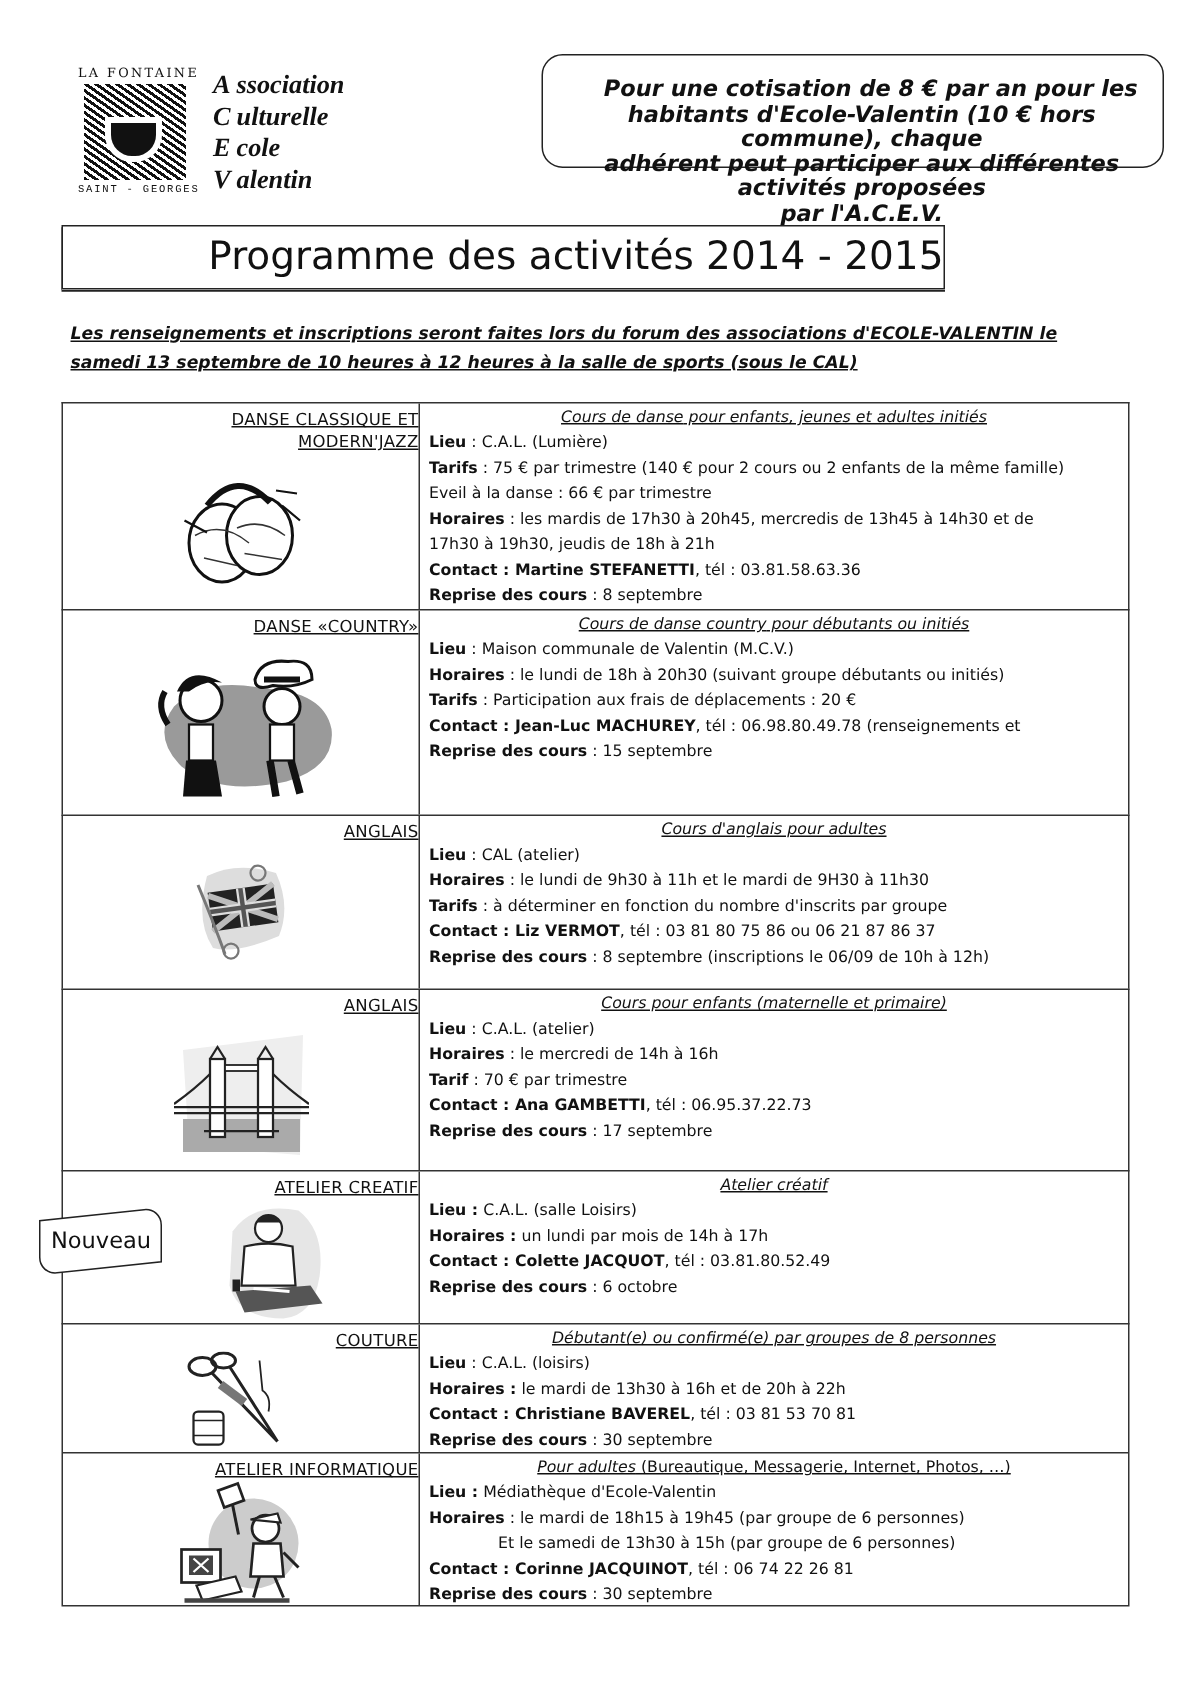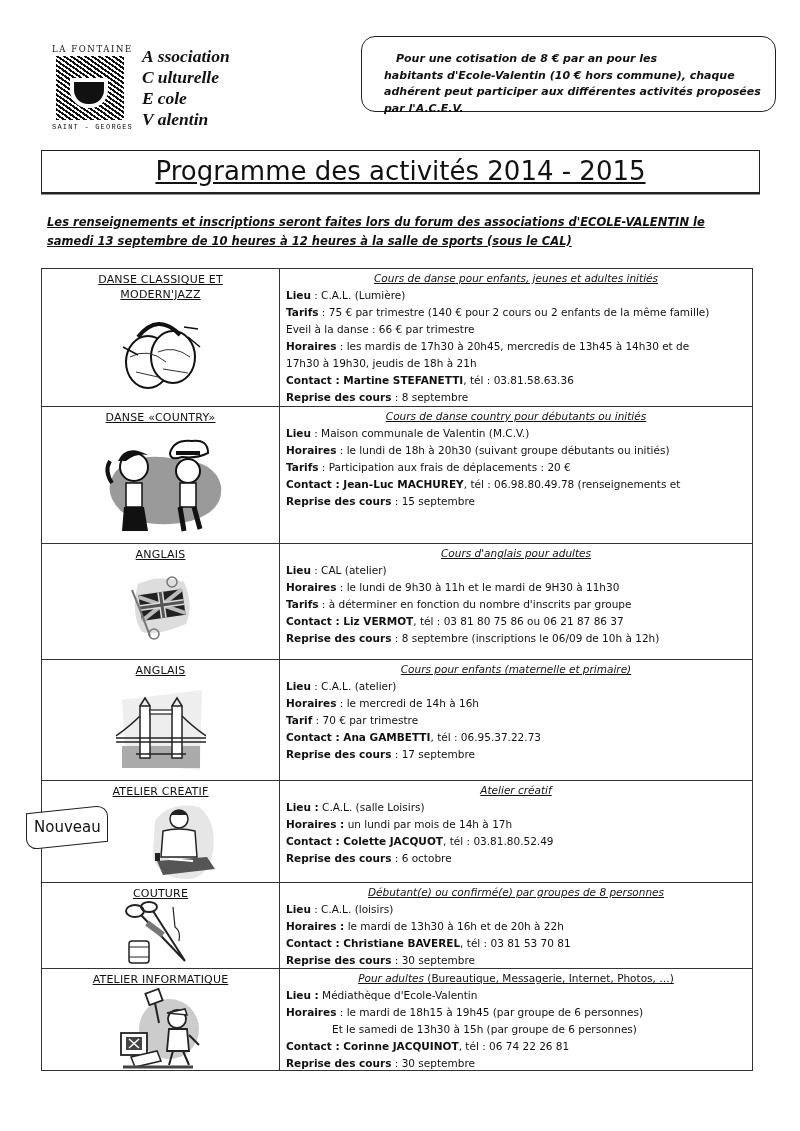--- a/index.html
+++ b/index.html
@@ -13,40 +13,40 @@
   .logo-mark::after { content: ""; position: absolute; left: 18px; top: 26px; width: 30px; height: 22px;
     background: #111; border-radius: 0 0 14px 14px; box-shadow: 0 0 0 4px #fff; }
   .logo-top { position: absolute; left: 0; top: 0; font-size: 8.5px; letter-spacing: 1.6px; font-family: "DejaVu Serif", serif; }
   .logo-bottom { position: absolute; left: 0; top: 79px; font-size: 7px; letter-spacing: 1.2px; font-family: Liberation Mono, monospace; }
   .logo-words { position: absolute; left: 90px; top: 2px; font-family: "Liberation Serif", serif; font-weight: bold; font-size: 17.5px; line-height: 21px; font-style: italic; }
   .logo-words div span.cap { margin-right: 4px; }
 
   
   .membership { position: absolute; left: 361px; top: 36px; width: 415px; height: 76px;
     border: 1.5px solid #222; border-radius: 14px; padding: 14px 10px 0 22px;
-    font-style: italic; font-weight: bold; font-size: 11px; line-height: 16.5px; color: #111; }
+    font-style: italic; font-weight: bold; font-size: 15px; line-height: 16.5px; color: #111; text-align: center; }
   .membership p { margin: 0; }
   .membership .indent { padding-left: 12px; }
 
   
-  .title-box { position: absolute; left: 41px; top: 150px; width: 719px; height: 43px;
+  .title-box { position: absolute; left: 41px; top: 150px; width: 589px; height: 43px;
     border: 1.5px solid #222; box-shadow: 0 1.5px 0 #222;
-    text-align: center; font-size: 26px; line-height: 41px; font-family: "DejaVu Sans", sans-serif; font-weight: normal; text-decoration: underline; }
+    text-align: right; font-size: 26px; line-height: 41px; font-family: "DejaVu Sans", sans-serif; font-weight: normal; }
 
   
   .info { position: absolute; left: 47px; top: 213px; width: 710px; font-style: italic; font-weight: bold;
     font-size: 11.5px; line-height: 19px; text-decoration: underline; }
 
   
   .program { position: absolute; left: 41px; top: 268px; width: 712px; border-collapse: collapse; }
   .row { display: flex; border-left: 1.5px solid #333; border-right: 1.5px solid #333; border-top: 1.5px solid #333; }
   .row:last-child { border-bottom: 1.5px solid #333; }
   .left { width: 238px; flex: none; border-right: 1.5px solid #333; position: relative; text-align: center; padding-top: 3px; }
   .right { flex: 1; padding: 1px 6px 0 6px; font-size: 10.5px; line-height: 17px; }
-  .act-title { font-size: 11px; font-weight: normal; text-decoration: underline; line-height: 15px; letter-spacing: 0.2px; }
+  .act-title { font-size: 11px; font-weight: normal; text-decoration: underline; line-height: 15px; letter-spacing: 0.2px; text-align: right; }
   .subtitle { text-align: center; font-style: italic; text-decoration: underline; }
   .subtitle b { font-weight: normal; }
   .line b { font-weight: bold; }
   .illus { position: absolute; left: 50%; transform: translateX(-50%); }
 
   .nouveau { position: absolute; left: 26px; top: 809px; width: 82px; height: 37px;
     border: 1.5px solid #222; background: #fff; transform: skewY(-6deg);
     border-radius: 0 12px 0 12px; font-size: 15px; line-height: 34px; text-align: center; z-index: 5; }
   .nouveau span { display: inline-block; transform: skewY(6deg); }
 </style>

